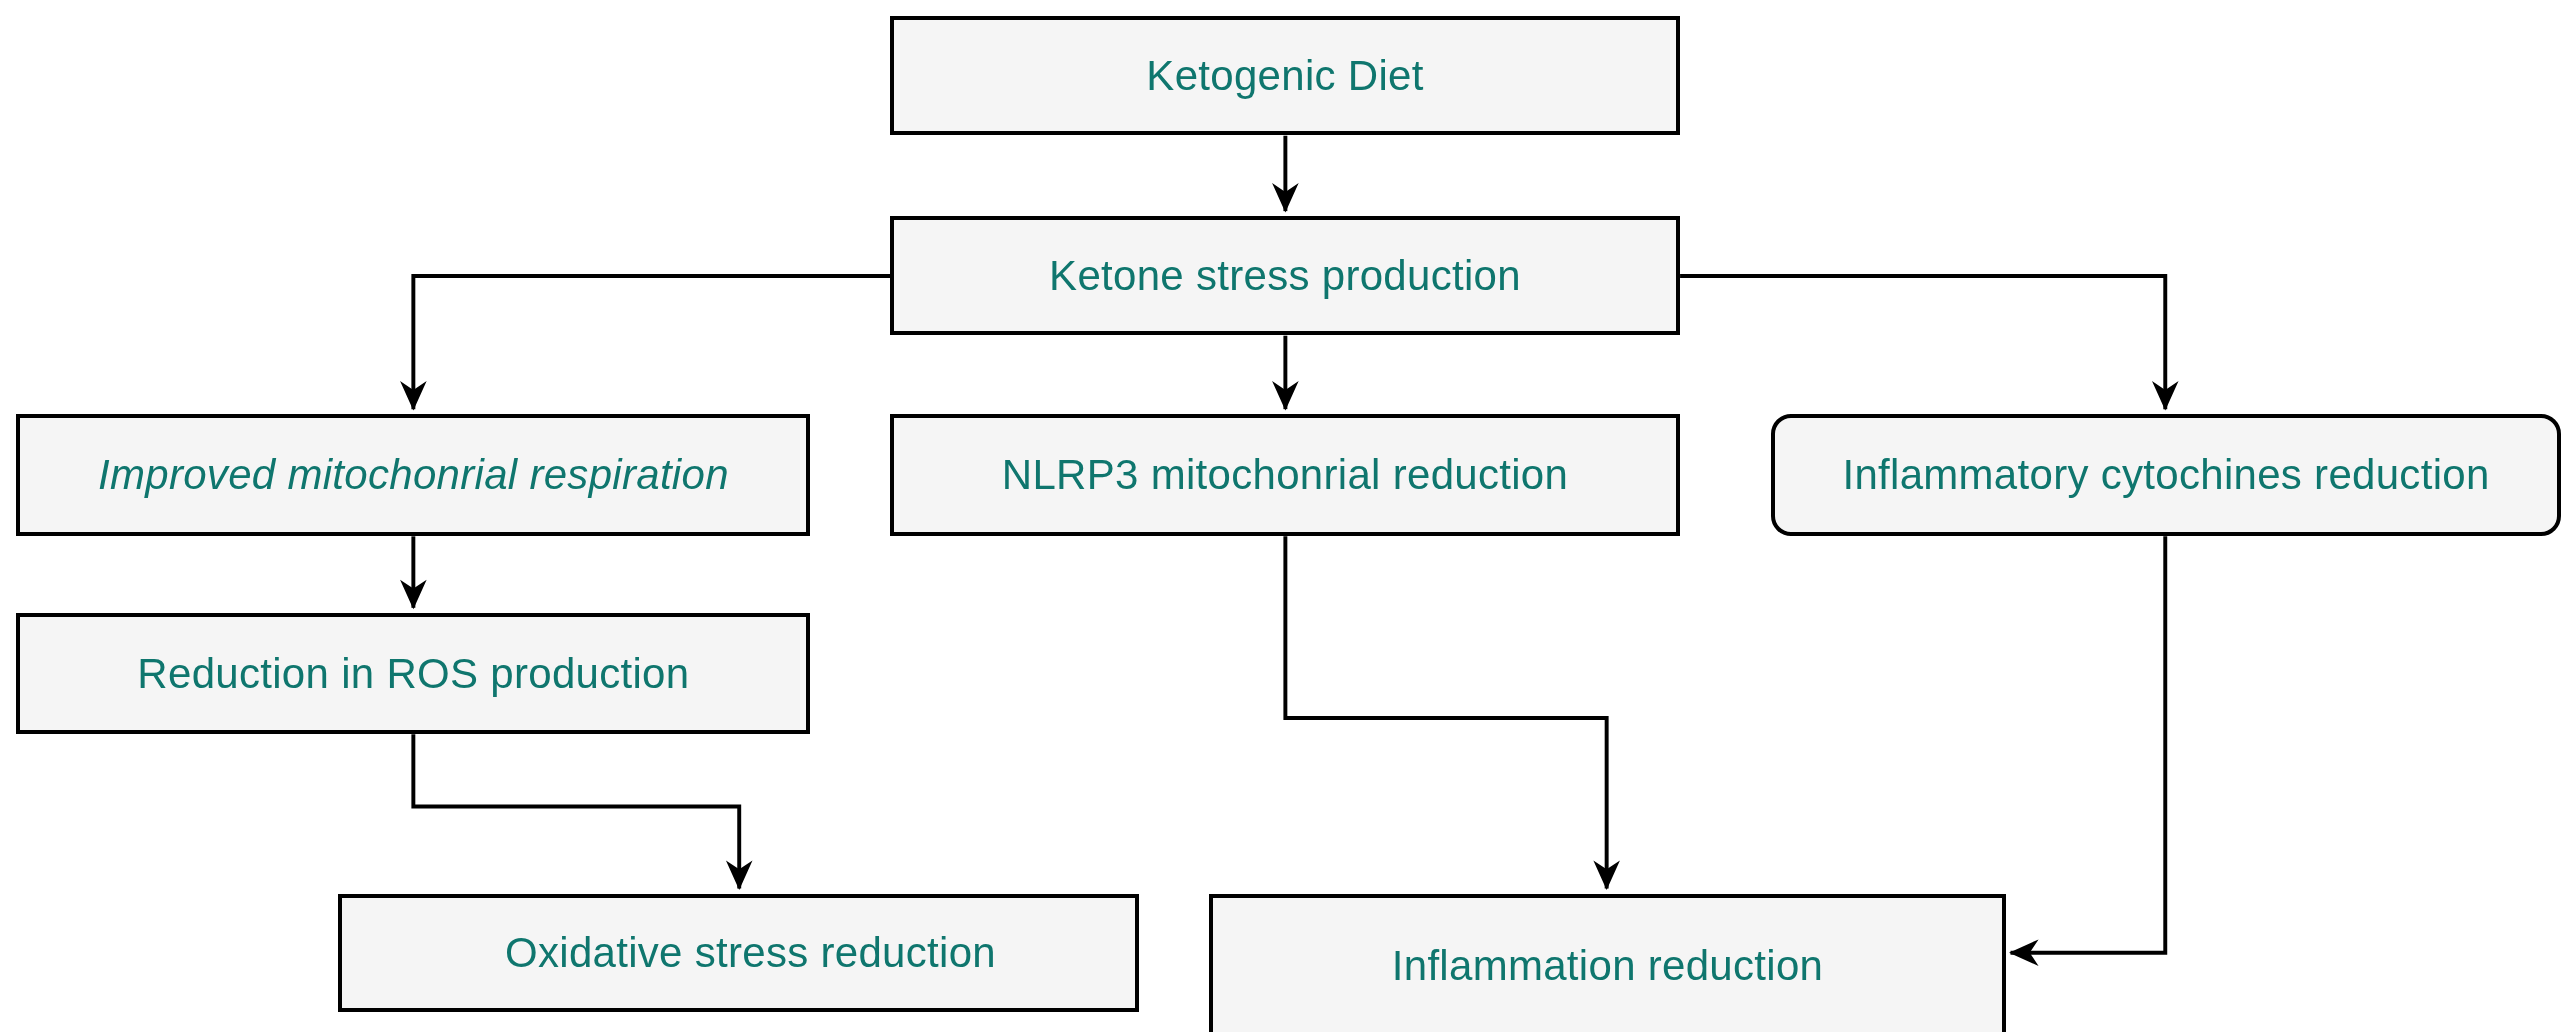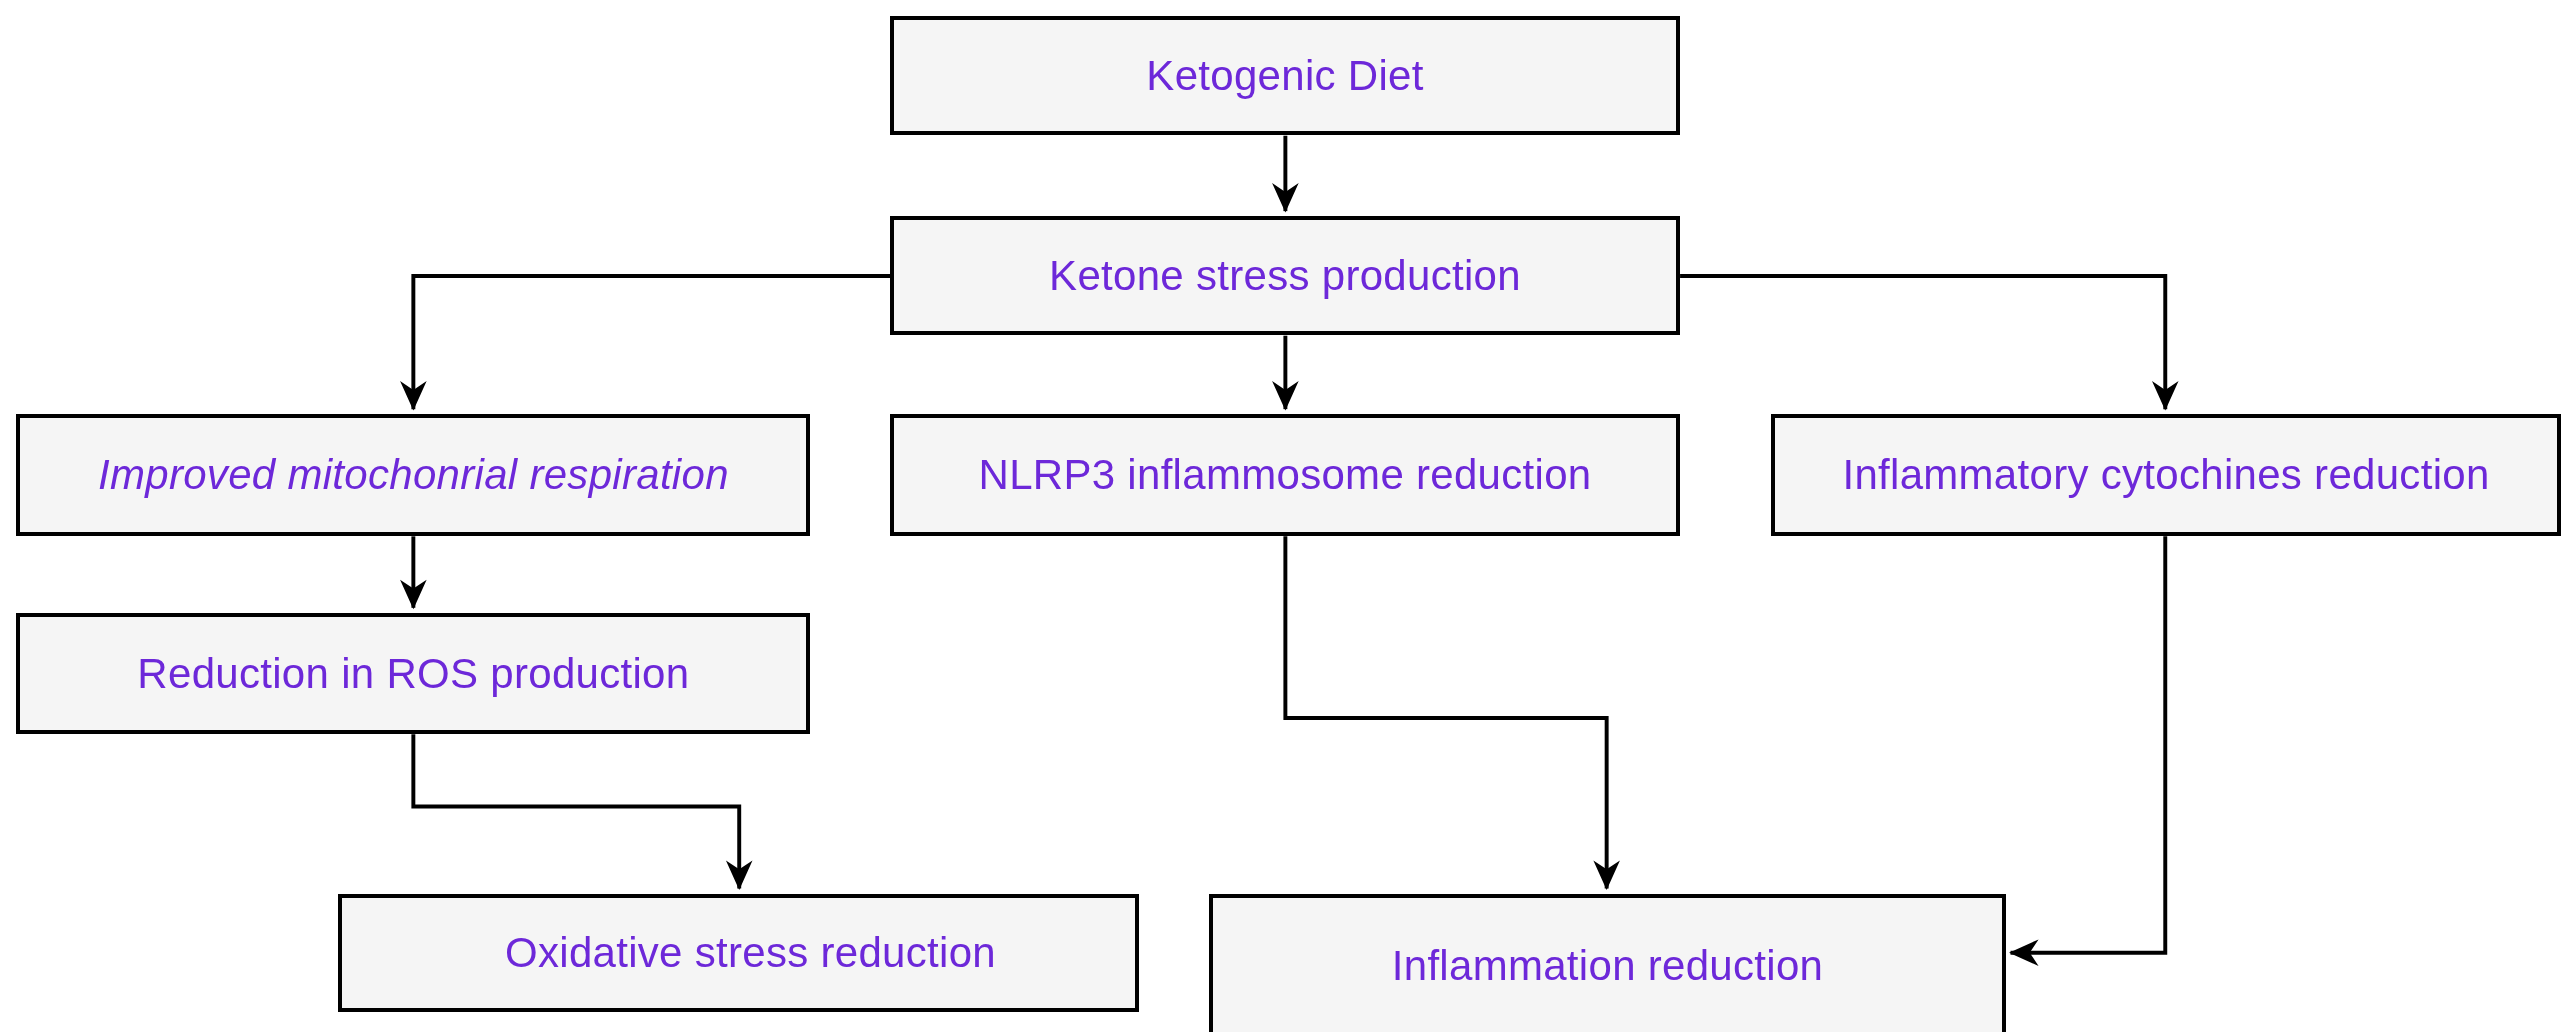--- a/index.html
+++ b/index.html
@@ -24,30 +24,30 @@
   .node {
     position: absolute;
     box-sizing: border-box;
     background: #f5f5f5;
     border: 4.6px solid #000000;
     display: flex;
     align-items: center;
     justify-content: center;
     text-align: center;
     font-size: 42px;
-    color: #6d28d9;
+    color: #0f766e;
     letter-spacing: 0.3px;
     white-space: nowrap;
   }
   
   #n-ketogenic      { left: 890px; top:   16.4px; width: 790px; height: 119px; }
   #n-ketone         { left: 890px; top:  216px; width: 790px; height: 119px; }
   #n-improved       { left:   16.4px; top:  414px; width: 794px; height: 122px; font-style: italic; }
   #n-nlrp3          { left: 890px; top:  414px; width: 790px; height: 122px; }
-  #n-cytokines      { left: 1771px; top:  414px; width: 790px; height: 122px; }
+  #n-cytokines      { left: 1771px; top:  414px; width: 790px; height: 122px; border-radius: 20px; }
   #n-ros            { left:   16.4px; top:  613px; width: 794px; height: 121px; }
   #n-oxidative      { left:  338px; top: 894px; width: 801px; height: 118px; padding-left: 24px; }
   #n-inflammation   { left: 1209px; top: 894px; width: 797px; height: 143px; }
 </style>
 </head>
 <body>
 
 <div class="canvas">
 
   <svg class="edges" viewBox="0 0 3928 1574" xmlns="http://www.w3.org/2000/svg">
@@ -80,21 +80,21 @@
 
   <div class="node" id="n-ketone">
     <span>Ketone stress production</span>
   </div>
 
   <div class="node" id="n-improved">
     <span>Improved mitochonrial respiration</span>
   </div>
 
   <div class="node" id="n-nlrp3">
-    <span>NLRP3 inflammosome reduction</span>
+    <span>NLRP3 mitochonrial reduction</span>
   </div>
 
   <div class="node" id="n-cytokines">
     <span>Inflammatory cytochines reduction</span>
   </div>
 
   <div class="node" id="n-ros">
     <span>Reduction in ROS production</span>
   </div>
 

